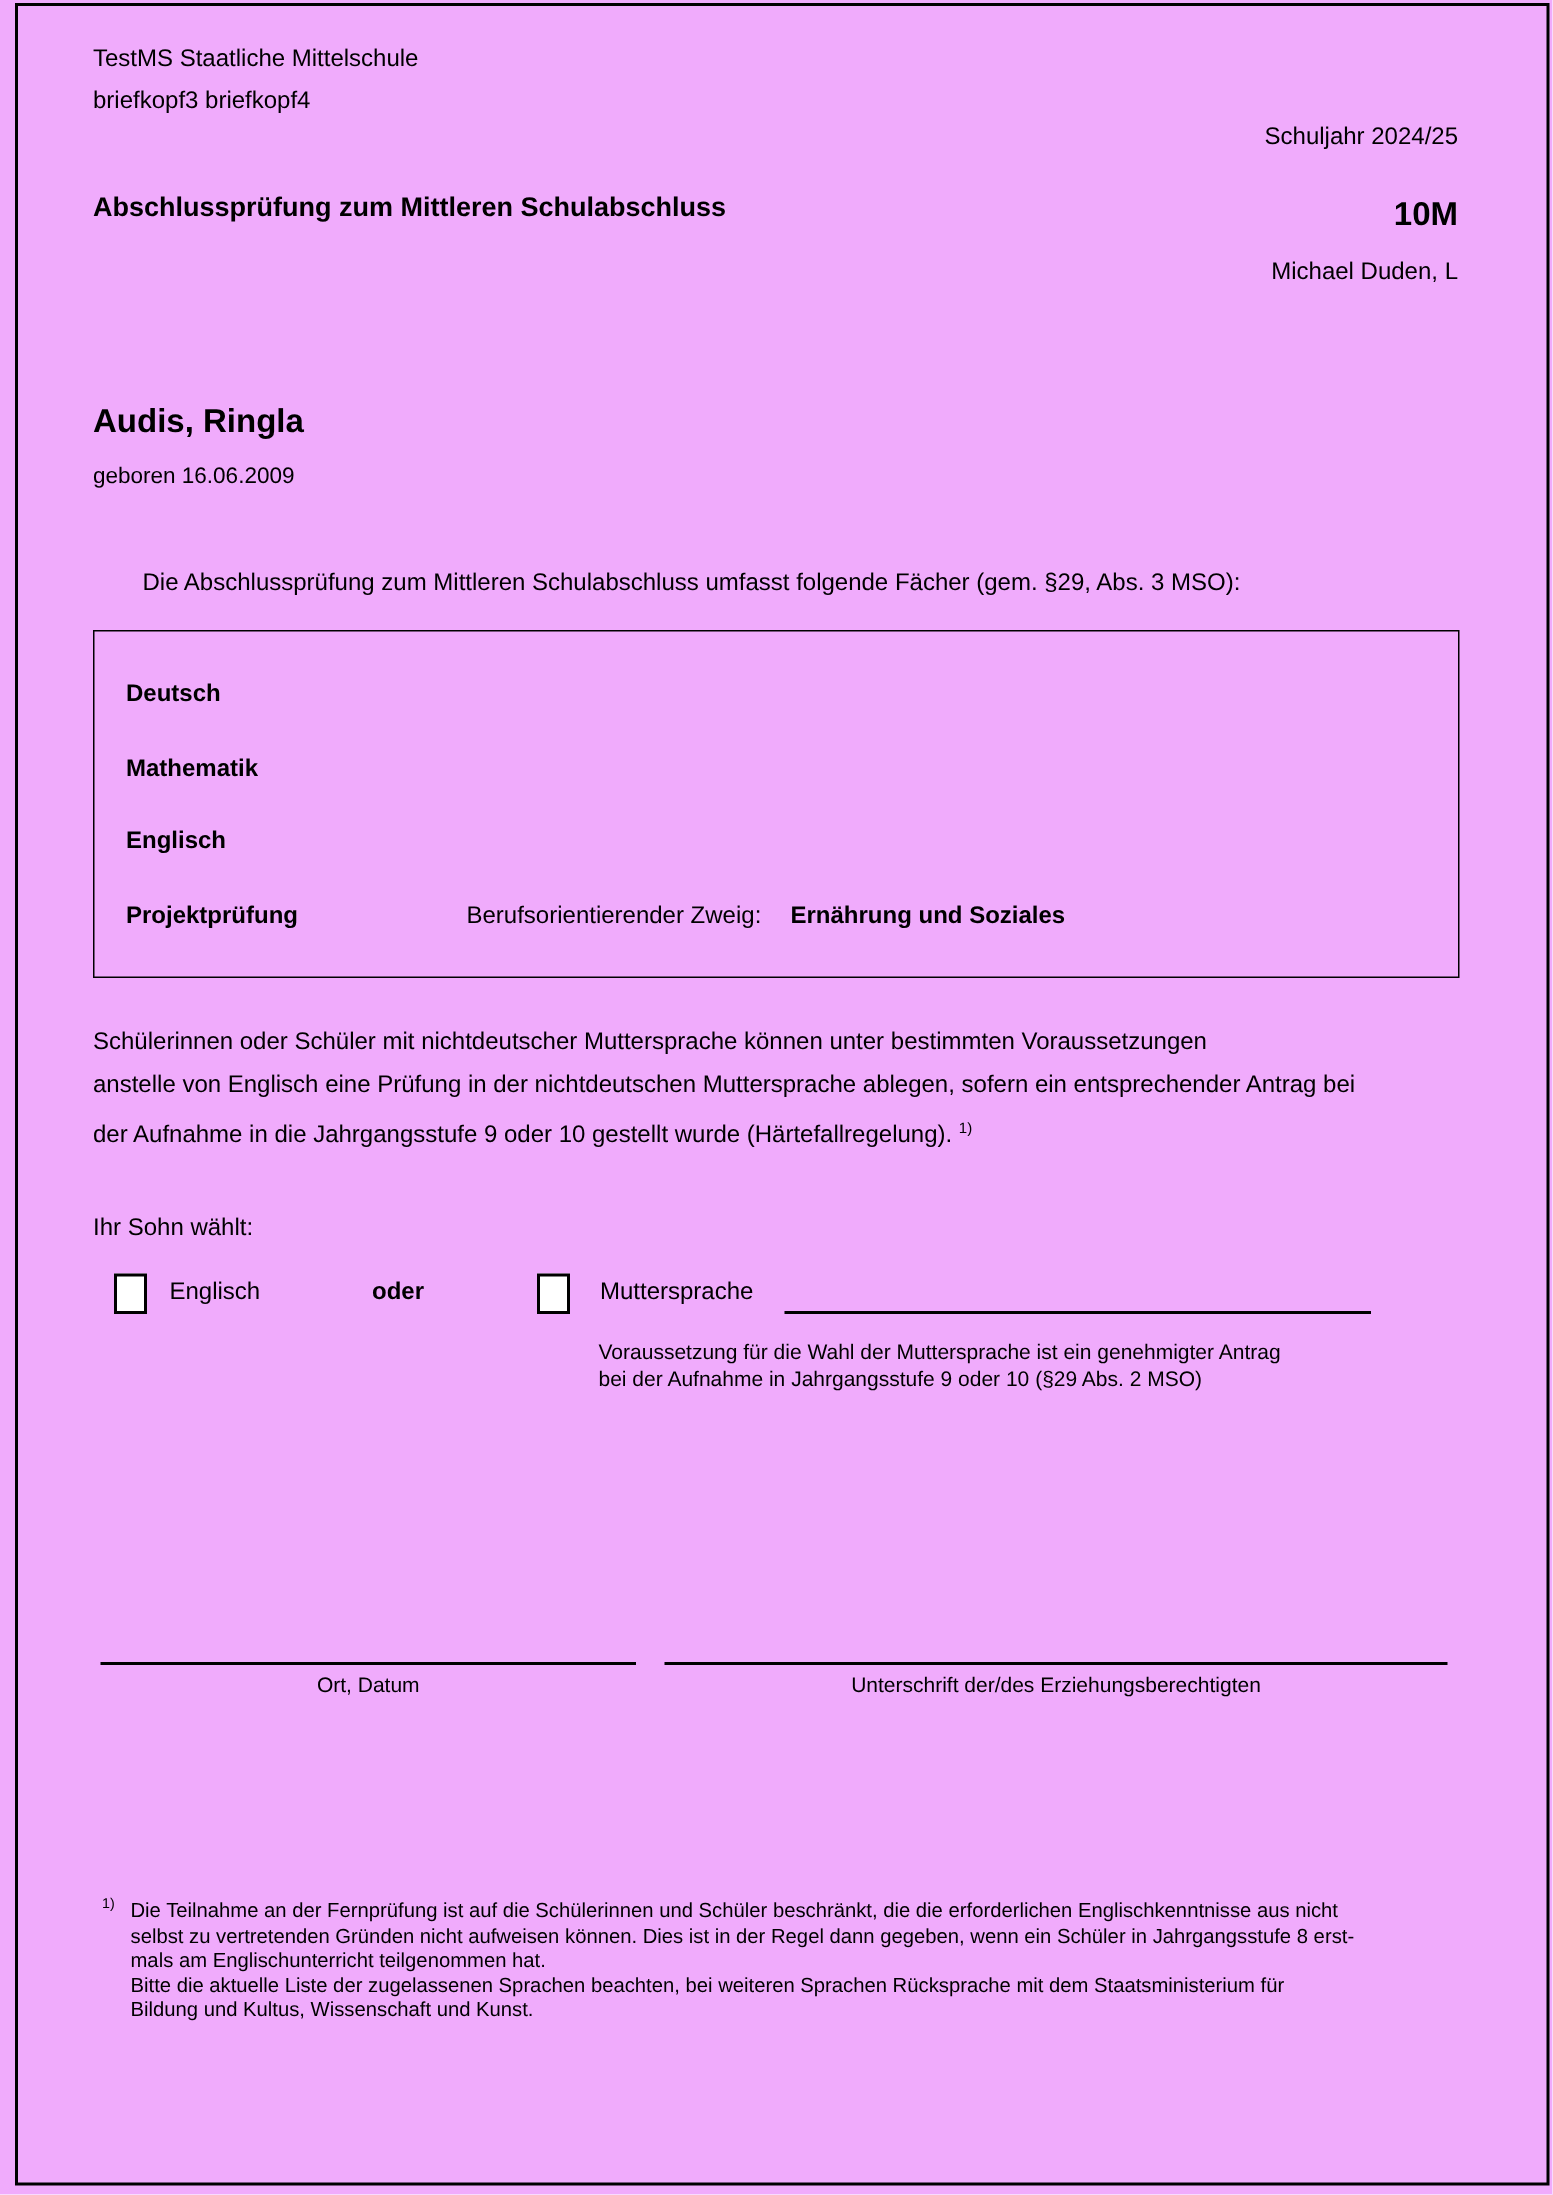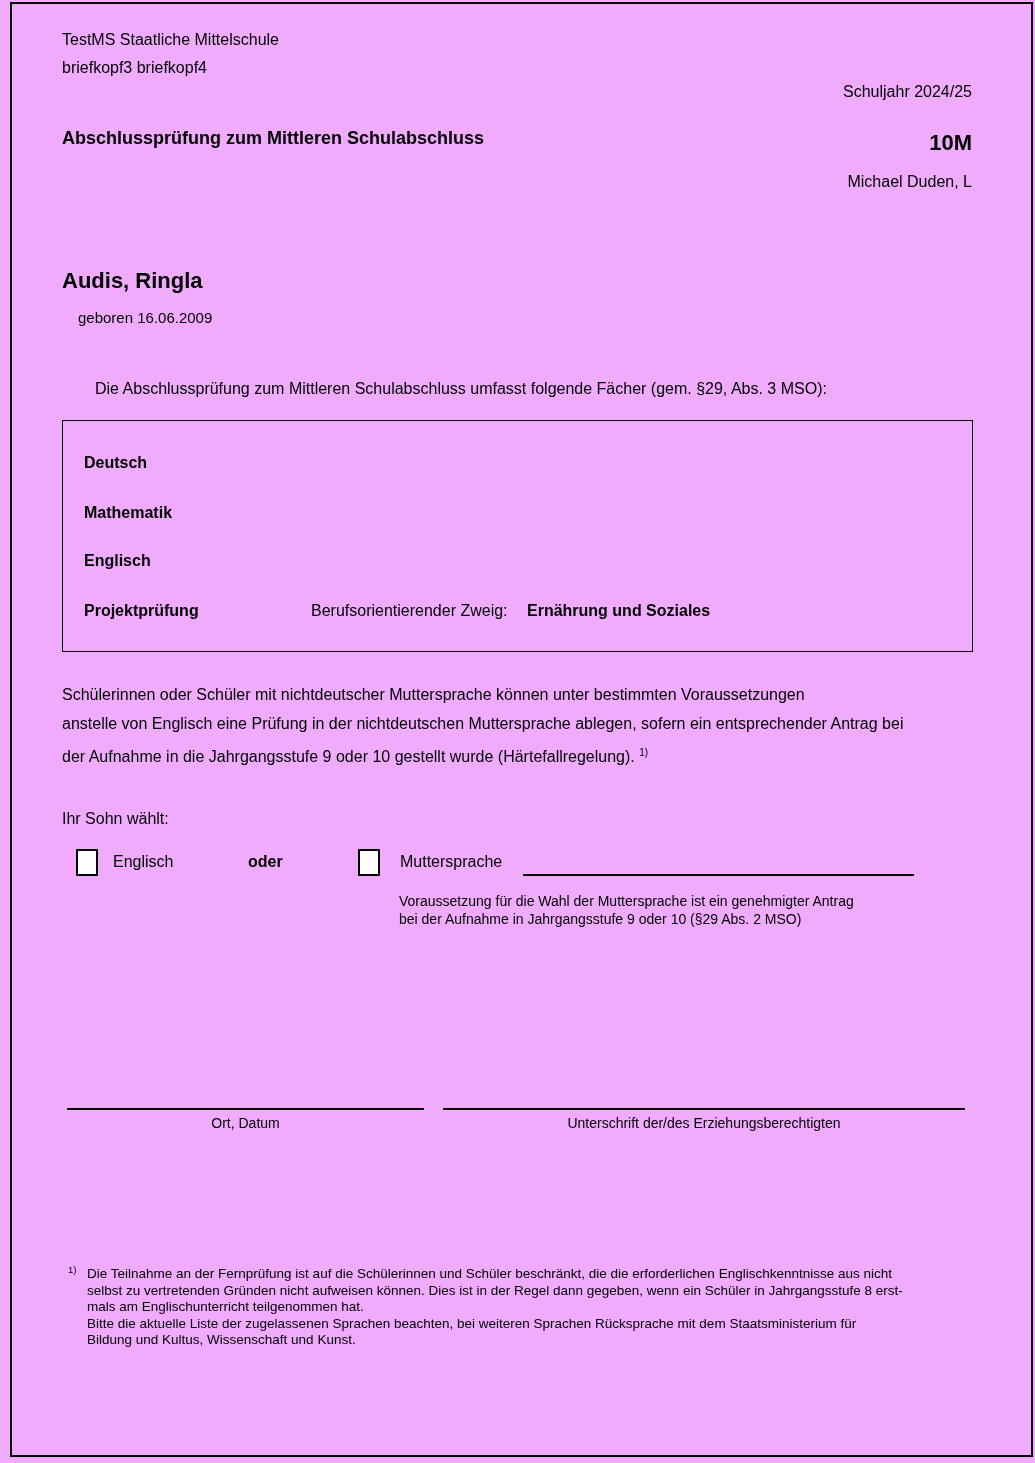--- a/index.html
+++ b/index.html
@@ -24,21 +24,21 @@
   .abs { position: absolute; }
   .school-name   { left: 62px; top: 31px;  font-size: 16px; }
   .letterhead    { left: 62px; top: 59px;  font-size: 16px; }
   .doc-title     { left: 62px; top: 86px;  font-size: 21px; font-weight: bold; }
   .doc-subtitle  { left: 62px; top: 128px; font-size: 18px; font-weight: bold; }
   .hdr-right { right: 63px; text-align: right; }
   .school-year { top: 83px;  font-size: 16px; }
   .class-name  { top: 118px; font-size: 22px; font-weight: bold; margin-top: 12px; }
   .teacher     { top: 161px; font-size: 16px; margin-top: 12px; }
   .student-name  { left: 62px; top: 268px; font-size: 22px; font-weight: bold; }
-  .student-birth { left: 62px; top: 309px; font-size: 15px; margin-left: 16px; }
+  .student-birth { left: 62px; top: 309px; font-size: 15px; }
   .intro { left: 62px; top: 380px; font-size: 16px; margin-left: 33px; }
   .subjects-box {
     left: 62px; top: 420px;
     width: 911px; height: 232px;
     border: 1.5px solid #000000;
   }
   .subject-row { position: absolute; left: 21px; font-size: 16px; font-weight: bold; }
   .branch-label { position: absolute; left: 248px; top: 181px; font-size: 16px; font-weight: normal; }
   .branch-value { position: absolute; left: 464px; top: 181px; font-size: 16px; font-weight: bold; }
   .mother-para {

